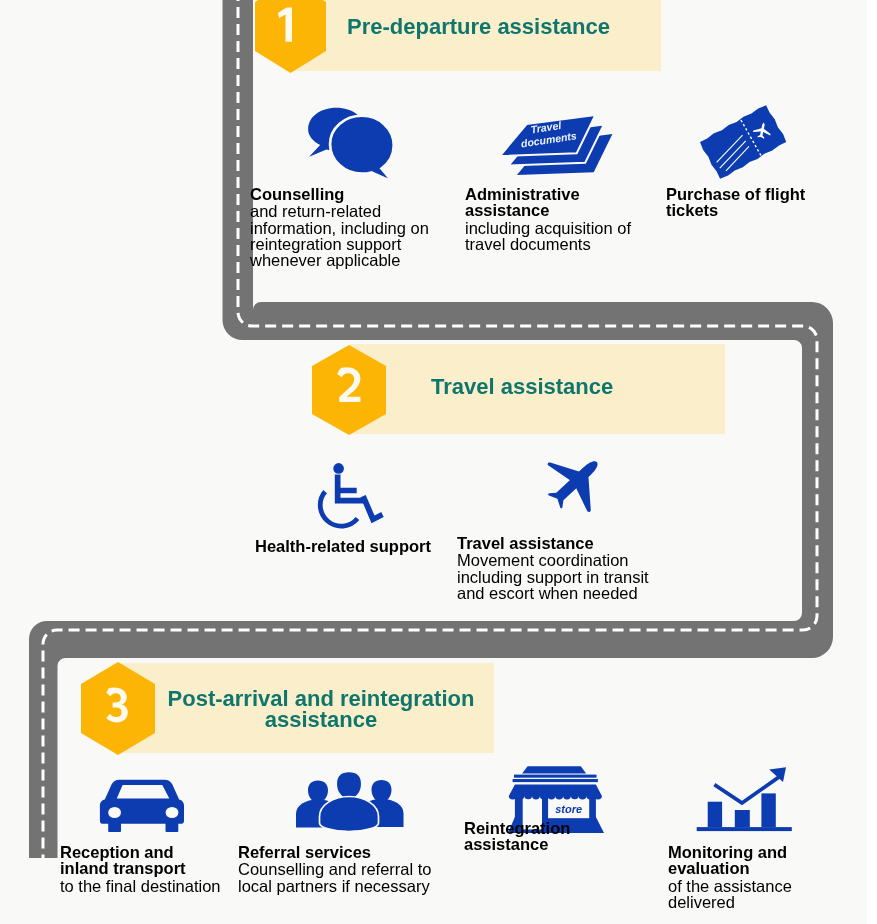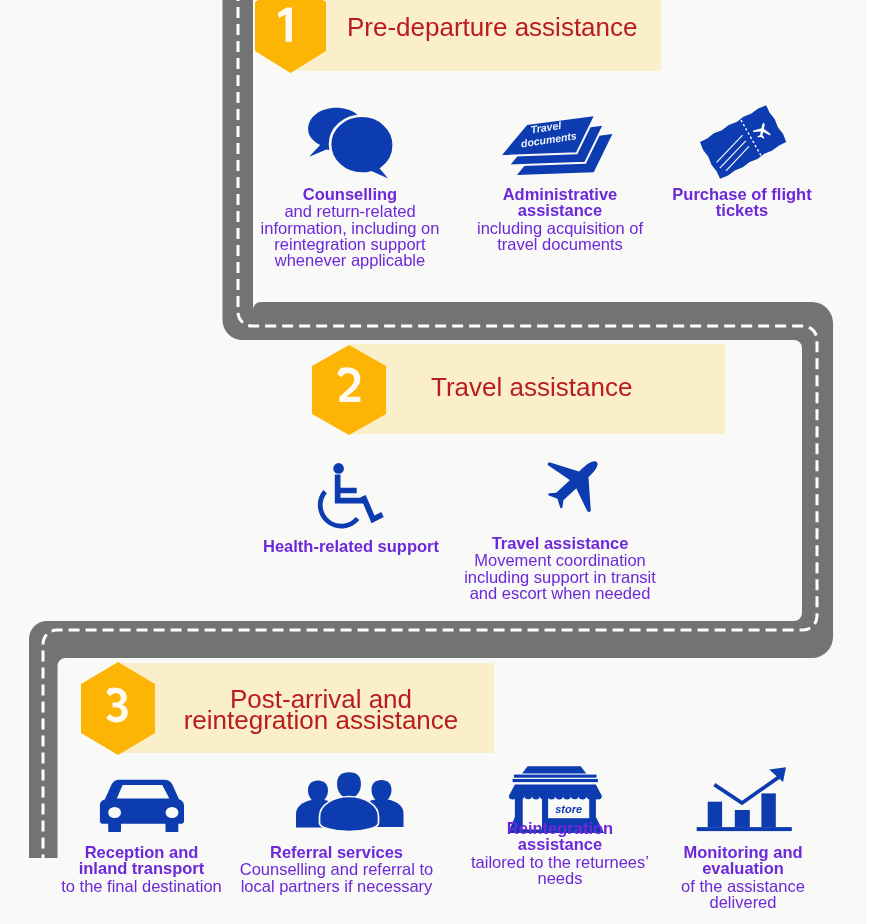--- a/index.html
+++ b/index.html
@@ -3,22 +3,22 @@
 <meta charset="utf-8">
 <style>
   html,body{margin:0;padding:0;}
   body{width:877px;height:924px;background:#f9f9f8;font-family:"Liberation Sans",sans-serif;overflow:hidden;position:relative;}
   svg{display:block;}
   #roadsvg{position:absolute;left:0;top:0;z-index:1;}
   .banner{position:absolute;background:#faeecb;z-index:2;}
   .hex{position:absolute;z-index:3;}
   .hex svg{overflow:visible;}
   .hexnum{position:absolute;z-index:4;color:#fffaf0;font-weight:bold;text-align:center;line-height:1;letter-spacing:-1px;}
-  .btitle{position:absolute;z-index:4;color:#b91c1c;font-weight:normal;font-size:26px;line-height:20.5px;}
-  .item{position:absolute;z-index:4;text-align:center;font-size:16.5px;line-height:16.3px;color:#6d28d9;}
+  .btitle{position:absolute;z-index:4;color:#0f766e;font-weight:bold;font-size:22px;line-height:20.5px;}
+  .item{position:absolute;z-index:4;font-size:16.5px;line-height:16.3px;color:#000000;}
   .item b{font-weight:bold;display:block;}
   .item .sub{display:block;margin-top:1px;}
   .icon{position:absolute;z-index:4;}
 </style>
 </head>
 <body>
 
 <div style="position:absolute;left:867px;top:0;width:10px;height:924px;background:#ffffff;z-index:6;"></div>
 <svg id="roadsvg" width="877" height="924" viewBox="0 0 877 924">
   <path d="M 222.5 -10 L 222.5 320 A 20 20 0 0 0 242.5 340 L 794 340 A 8 8 0 0 1 802 348 L 802 613 A 8 8 0 0 1 794 621 L 47 621 A 18 18 0 0 0 29 639 L 29 858 L 57.5 858 L 57.5 666 A 8 8 0 0 1 65.5 658 L 812 658 A 21 21 0 0 0 833 637 L 833 323 A 21 21 0 0 0 812 302 L 261 302 A 8 8 0 0 0 253 310 L 253 -10 Z" fill="#737373"></path>
@@ -193,21 +193,20 @@
       <path d="M7.9 34 H88.9 V67.5 H7.9 Z"></path>
     </g>
     <rect fill="#f9f9f8" x="15.7" y="33" width="19.3" height="34.5"></rect>
     <rect fill="#f9f9f8" x="41.1" y="33" width="41.1" height="23.2"></rect>
     <text x="61.6" y="50.5" font-family="Liberation Sans, sans-serif" font-weight="bold" font-style="italic" font-size="11" fill="#0c3cb0" text-anchor="middle">store</text>
     <path fill="#0c3cb0" d="M7.9 22.6 H88.9 L94.9 34 A 3.88 3.4 0 0 1 87.14 34 A 3.88 3.4 0 0 1 79.38 34 A 3.88 3.4 0 0 1 71.62 34 A 3.88 3.4 0 0 1 63.87 34 A 3.88 3.4 0 0 1 56.11 34 A 3.88 3.4 0 0 1 48.35 34 A 3.88 3.4 0 0 1 40.59 34 A 3.88 3.4 0 0 1 32.83 34 A 3.88 3.4 0 0 1 25.07 34 A 3.88 3.4 0 0 1 17.32 34 A 3.88 3.4 0 0 1 9.56 34 A 3.88 3.4 0 0 1 1.8 34 Z"></path>
   </svg>
 </div>
 <div class="item" style="left:464px;top:820px;width:192px;">
   <b>Reintegration assistance</b>
-  <span class="sub">tailored to the returnees’ needs</span>
 </div>
 
 <div class="icon" style="left:695px;top:758px;">
   <svg width="97" height="74" viewBox="0 0 97 74">
     <g fill="#0c3cb0">
       <rect x="1.7" y="69.1" width="95.1" height="4"></rect>
       <rect x="12.7" y="43.7" width="14.4" height="25.4"></rect>
       <rect x="39.8" y="52" width="15" height="17.1"></rect>
       <rect x="66.4" y="35.4" width="14.4" height="33.7"></rect>
       <path d="M20.3 25 L47 42.8 L84.5 16.3 L86.6 19.4 L47 47.2 L18.4 28.2 Z"></path>

